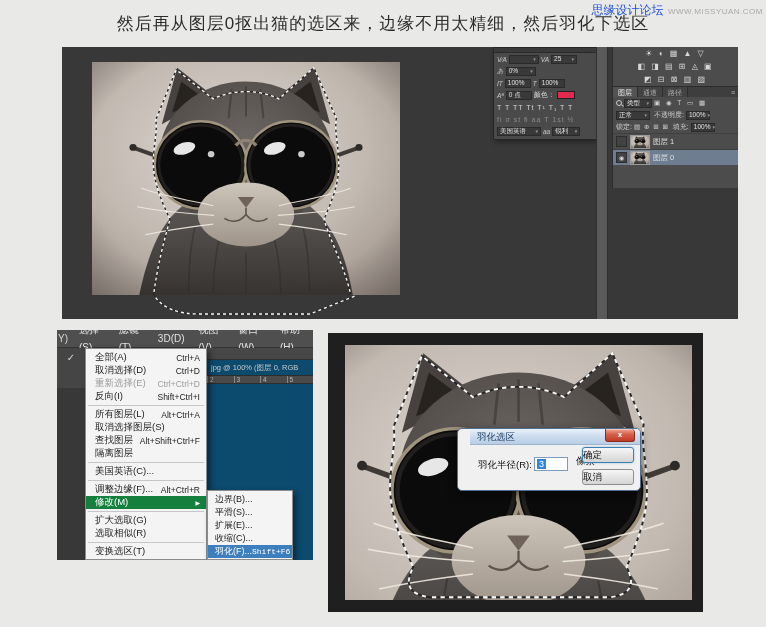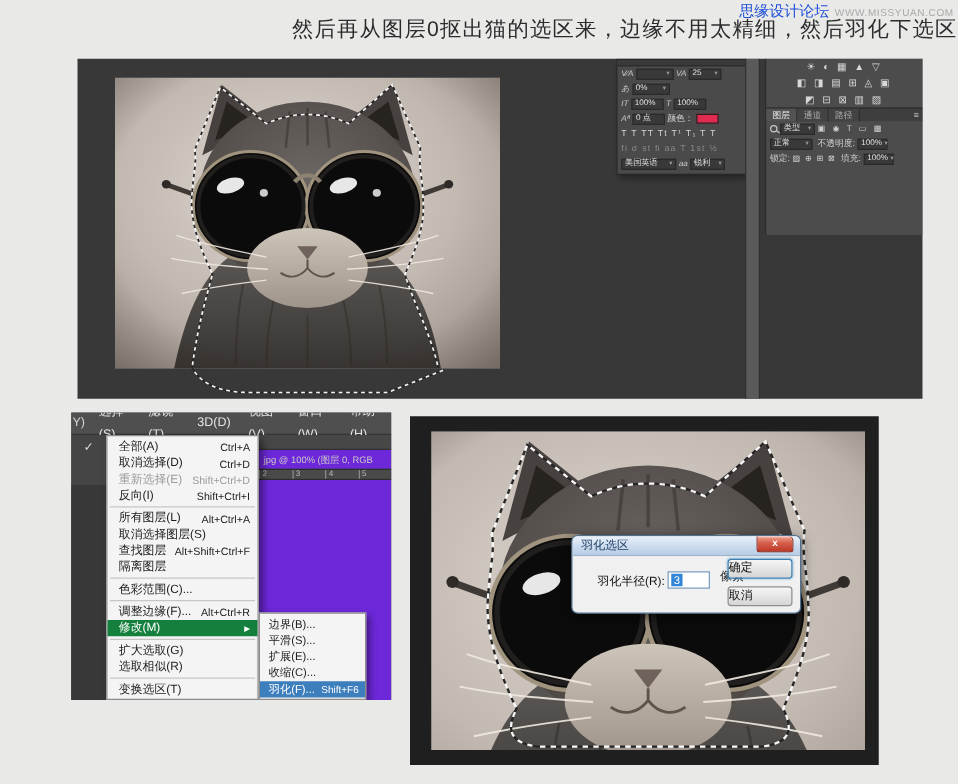--- a/index.html
+++ b/index.html
@@ -2,21 +2,21 @@
 <html><head>
 <meta charset="utf-8">
 <style>
   * { margin:0; padding:0; box-sizing:border-box; }
   html,body { width:766px; height:627px; }
   body { background:#e9eae8; font-family:"Liberation Sans", sans-serif; position:relative; overflow:hidden; }
 
   .abs { position:absolute; }
 
   
-  #page-title { left:0; right:0; top:12px; text-align:right; font-size:17px; color:#2c2c2c; letter-spacing:1px; }
+  #page-title { left:0; right:0; top:12px; text-align:center; font-size:17px; color:#2c2c2c; letter-spacing:1px; }
   #watermark { top:3px; right:3px; text-align:right; color:#b9b9b9; line-height:11px; }
   #watermark .wm-cn { font-size:12px; color:#1d4ed8; }
   #watermark .wm-url { font-size:8px; color:#a8a8a8; letter-spacing:.5px; }
 
   
   .shot { position:absolute; overflow:hidden; }
   #shot-top { left:62px; top:47px; width:676px; height:272px; background:#383838; }
   #shot-menu { left:57px; top:330px; width:256px; height:230px; background:#3c3c3c; }
   #shot-feather { left:328px; top:333px; width:375px; height:279px; background:#1f1f1f; }
 
@@ -58,45 +58,45 @@
   .thumb { width:20px; height:14px; border:1px solid #9a9a9a; background:#fff; flex:none; }
   .thumb svg { width:100%; height:100%; display:block; }
 
   
   #menubar { left:0; top:0; right:0; height:18px; background:#4f4f4f; border-bottom:1px solid #343434; display:flex; align-items:center; font-size:10px; color:#e3e3e3; }
   #menubar .mb { padding:0 7px; line-height:18px; }
   #menubar .mb-partial { padding:0 4px 0 1px; color:#d5d5d5; }
   #left-strip { left:0; top:18px; width:28px; bottom:0; background:#454545; }
   #left-strip .chk { color:#d8d8d8; font-size:10px; text-align:center; margin-top:4px; }
   #left-strip .tools { position:absolute; top:40px; left:0; right:0; bottom:0; background:#383838; }
-  #doc-area { left:150px; top:18px; right:0; bottom:0; background:#6d28d9; }
+  #doc-area { left:150px; top:18px; right:0; bottom:0; background:#0c4a6e; }
   #doc-area .opts { height:12px; background:#474747; border-bottom:1px solid #303030; }
   #doc-area .doctab { font-size:7.5px; color:#c9c9c9; padding:3px 2px 2px 4px; white-space:nowrap; }
   #doc-area .ruler { display:flex; background:#4a4a4a; border-top:1px solid #2d2d2d; border-bottom:1px solid #2d2d2d; height:9px; font-size:6.5px; color:#b9b9b9; }
   #doc-area .ruler span { width:27px; border-left:1px solid #8a8a8a; padding-left:2px; line-height:8px; }
 
   #dropdown { left:28px; top:18px; width:122px; height:212px; background:#f4f4f4; border:1px solid #8c8c8c; box-shadow:3px 3px 6px rgba(0,0,0,.45); padding:2px 0; display:flex; flex-direction:column; font-size:9.5px; color:#1b1b1b; }
   .mi { display:flex; justify-content:space-between; align-items:center; height:13px; flex:none; padding:0 6px 0 9px; white-space:nowrap; }
   .mi .sc { font-size:8.5px; }
   .mi.dis { color:#9c9c9c; }
   .mi.hl { background:#15803d; color:#fff; }
   .mi .arr { font-size:6px; }
   .msep { height:1px; background:#c6c6c6; margin:2px 2px; flex:none; }
 
   #submenu { left:150px; top:160px; width:86px; height:70px; background:#f4f4f4; border:1px solid #8c8c8c; box-shadow:3px 3px 6px rgba(0,0,0,.45); padding:2px 0; display:flex; flex-direction:column; font-size:9px; color:#1b1b1b; }
   .smi { display:flex; justify-content:space-between; align-items:center; height:13px; flex:none; padding:0 5px 0 7px; white-space:nowrap; }
-  .smi .sc { font-size:8px; }
+  .smi .sc { font-size:8px;font-family:Liberation Mono, monospace; }
   .smi.hl { background:#3d7ebd; color:#fff;text-align:right; }
 
   
   #photo-feather { left:17px; top:12px; width:347px; height:255px; }
   #photo-feather svg { width:100%; height:100%; display:block; }
 
   #dialog { left:129px; top:95px; width:184px; height:63px; border:1px solid #4e6site; border:1px solid #51708f; border-radius:5px; background:#f0f0f0; box-shadow:0 3px 10px rgba(0,0,0,.55); font-size:9.5px; color:#111; }
-  #dlg-title { height:16px; background:linear-gradient(#eaf2fb, #cfdef0 45%, #b7cde4); border-bottom:1px solid #9fb4cc; border-radius:4px 4px 0 0; padding-left:7px; line-height:16px; color:#1c3least; color:#1c3c60; }
+  #dlg-title { height:16px; background:linear-gradient(#eaf2fb, #cfdef0 45%, #b7cde4); border-bottom:1px solid #9fb4cc; border-radius:4px 4px 0 0; padding-left:7px; line-height:16px; color:#1c3least; color:#1c3c60;margin-left:12px; }
   #dlg-close { position:absolute; top:0; right:5px; width:30px; height:13px; background:linear-gradient(#f0a593, #d5604c 45%, #bf3a27); border:1px solid #8c2b1c; border-top:none; border-radius:0 4px 3px 3px; color:#fff; font-size:8px; font-weight:bold; text-align:center; line-height:12px; box-shadow:inset 0 1px 0 rgba(255,255,255,.4); }
   #dlg-label { position:absolute; left:20px; top:30px; }
   #dlg-input { position:absolute; left:76px; top:28px; width:34px; height:14px; background:#fff; border:1px solid #7a9cbf; padding:1px 2px; font-size:9px; }
   #dlg-input .selval { background:#3186d8; color:#fff; padding:0 2px; }
   #dlg-unit { position:absolute; left:118px; top:26px; }
   .dlg-btn { position:absolute; right:6px; width:52px; height:16px; background:linear-gradient(#f6f6f6, #e7e7e7 45%, #d5d5d5); border:1px solid #8e8e8e; border-radius:3px; text-align:left; line-height:14px; font-size:9.5px; color:#111; }
   #btn-ok { top:18px; border-color:#3c7fb1; box-shadow:0 0 2px #7ab3da; }
   #btn-cancel { top:40px; }
 </style>
 </head>
@@ -287,20 +287,38 @@
     </div>
     <div class="dockrow">
       <span>锁定:</span>
       <span style="letter-spacing:1px;font-size:6.5px">▨ ⊕ ⊞ ⊠</span>
       <span style="margin-left:2px">填充:</span>
       <span class="fld" style="width:24px">
           <span>100%</span>
           <span class="caret">▾</span>
         </span>
     </div>
+    <div class="layer-row">
+      <span class="eyebox"></span>
+      <span class="thumb">
+          <svg viewBox="0 0 300 240" preserveAspectRatio="none">
+            <use href="#cat"></use>
+          </svg>
+        </span>
+      <span>图层 1</span>
+    </div>
+    <div class="layer-row sel">
+      <span class="eyebox">◉</span>
+      <span class="thumb">
+          <svg viewBox="0 0 300 240" preserveAspectRatio="none">
+            <use href="#cat"></use>
+          </svg>
+        </span>
+      <span>图层 0</span>
+    </div>
   </div>
 </div>
 
 <div id="shot-menu" class="shot">
   <div id="menubar" class="abs">
     <span class="mb mb-partial">Y)</span>
     <span class="mb">选择(S)</span>
     <span class="mb">滤镜(T)</span>
     <span class="mb">3D(D)</span>
     <span class="mb">视图(V)</span>
@@ -328,21 +346,21 @@
     <div class="mi">
         <span>全部(A)</span>
         <span class="sc">Ctrl+A</span>
       </div>
     <div class="mi">
         <span>取消选择(D)</span>
         <span class="sc">Ctrl+D</span>
       </div>
     <div class="mi dis">
         <span>重新选择(E)</span>
-        <span class="sc">Shift+Ctrl+D</span>
+        <span class="sc">Ctrl+Ctrl+D</span>
       </div>
     <div class="mi">
         <span>反向(I)</span>
         <span class="sc">Shift+Ctrl+I</span>
       </div>
     <div class="msep"></div>
     <div class="mi">
         <span>所有图层(L)</span>
         <span class="sc">Alt+Ctrl+A</span>
       </div>
@@ -353,21 +371,21 @@
     <div class="mi">
         <span>查找图层</span>
         <span class="sc">Alt+Shift+Ctrl+F</span>
       </div>
     <div class="mi">
         <span>隔离图层</span>
         <span class="sc"></span>
       </div>
     <div class="msep"></div>
     <div class="mi">
-        <span>色彩范围(C)...</span>
+        <span>美国英语(C)...</span>
         <span class="sc"></span>
       </div>
     <div class="msep"></div>
     <div class="mi">
         <span>调整边缘(F)...</span>
         <span class="sc">Alt+Ctrl+R</span>
       </div>
     <div class="mi hl">
         <span>修改(M)</span>
         <span class="arr">▶</span>

